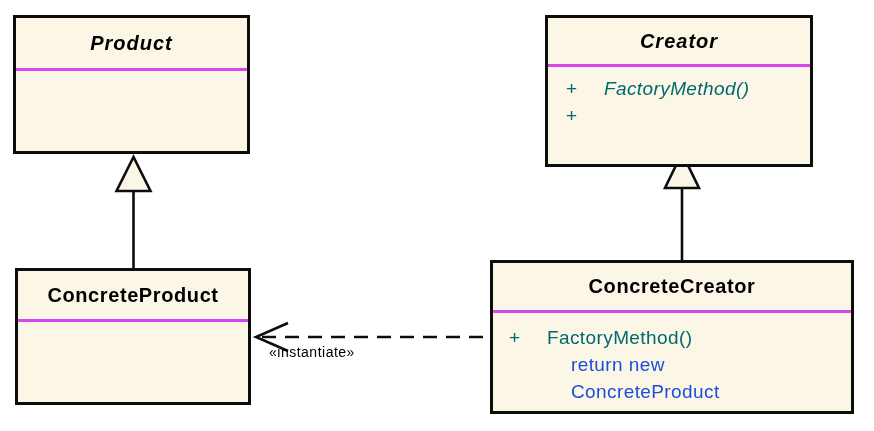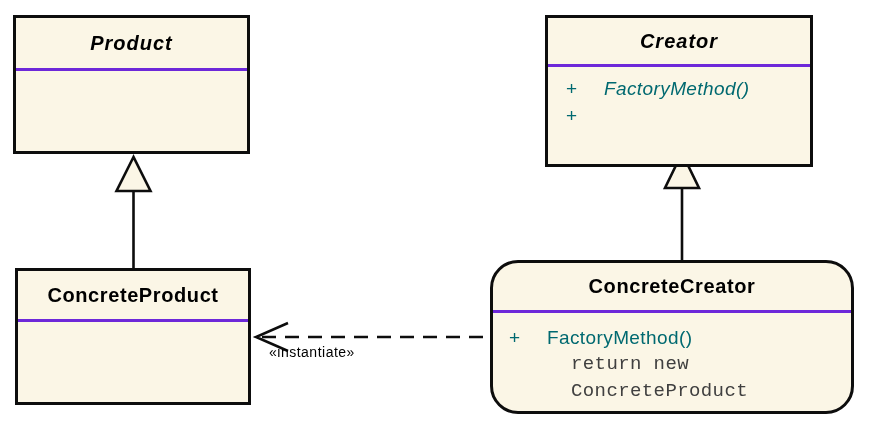--- a/index.html
+++ b/index.html
@@ -7,36 +7,36 @@
     position:relative; width:874px; height:431px; background:#ffffff;
     font-family:"Liberation Sans", sans-serif; overflow:hidden;
   }
   .connectors { position:absolute; left:0; top:0; width:874px; height:431px; }
   .class-box {
     position:absolute; box-sizing:border-box;
     background:#FBF6E6; border:3px solid #0d0d0d;
     display:flex; flex-direction:column;
   }
   .class-title {
-    box-sizing:border-box; border-bottom:3px solid #6d28d9;
+    box-sizing:border-box; border-bottom:3px solid #d946ef;
     display:flex; align-items:center; justify-content:center;
     font-weight:bold; font-size:20px; color:#000;
     letter-spacing:1px;
   }
   .class-title.abstract { font-style:italic; }
   .class-body { flex:1; box-sizing:border-box; }
   .m-row {
     display:flex; line-height:27px; font-size:19px;
     color:#006970; letter-spacing:0.4px;
   }
   .m-vis { width:38px; flex:none; }
   .m-name.italic { font-style:italic; }
   .note-line {
-    line-height:27px; font-size:19px; color:#404040;
-    padding-left:62px; letter-spacing:0.4px;font-family:Liberation Mono, monospace;
+    line-height:27px; font-size:19px; color:#1d4ed8;
+    padding-left:62px; letter-spacing:0.4px;
   }
   .body-creator { padding:8px 0 0 18px; }
   .body-concrete-creator { padding:11px 0 0 16px; }
   .edge-label {
     position:absolute; left:269px; top:344px; width:190px;
     text-align:left; font-size:14px; color:#000; letter-spacing:0.5px;
   }
 </style>
 </head>
 <body>
@@ -71,21 +71,21 @@
         <span class="m-vis">+</span>
       </div>
     </div>
   </div>
 
   <div class="class-box" style="left:15px; top:268px; width:236px; height:137px;">
     <div class="class-title" style="height:51px; letter-spacing:0.6px;">ConcreteProduct</div>
     <div class="class-body"></div>
   </div>
 
-  <div class="class-box" style="left:490px; top:260px; width:364px; height:154px;border-radius:28px;">
+  <div class="class-box" style="left:490px; top:260px; width:364px; height:154px;">
     <div class="class-title" style="height:50px; letter-spacing:0.6px;">ConcreteCreator</div>
     <div class="class-body body-concrete-creator">
       <div class="m-row">
         <span class="m-vis">+</span>
         <span class="m-name">FactoryMethod()</span>
       </div>
       <div class="note-line">return new</div>
       <div class="note-line">ConcreteProduct</div>
     </div>
   </div>

